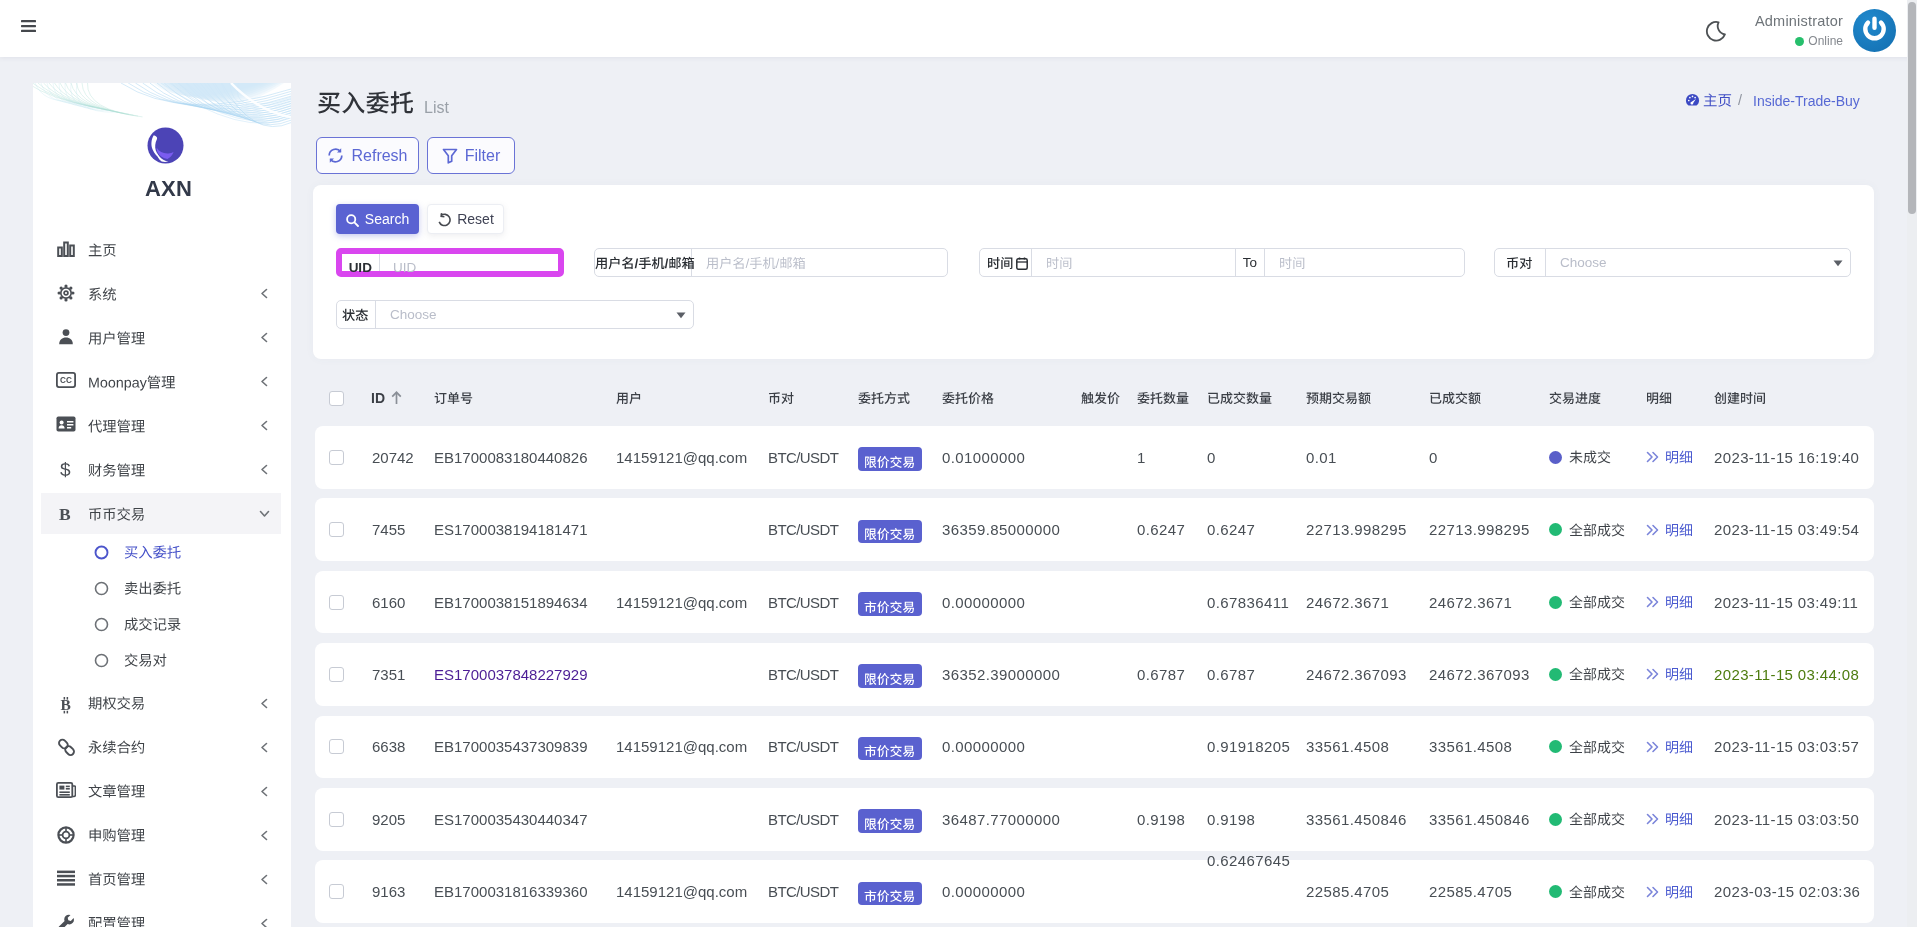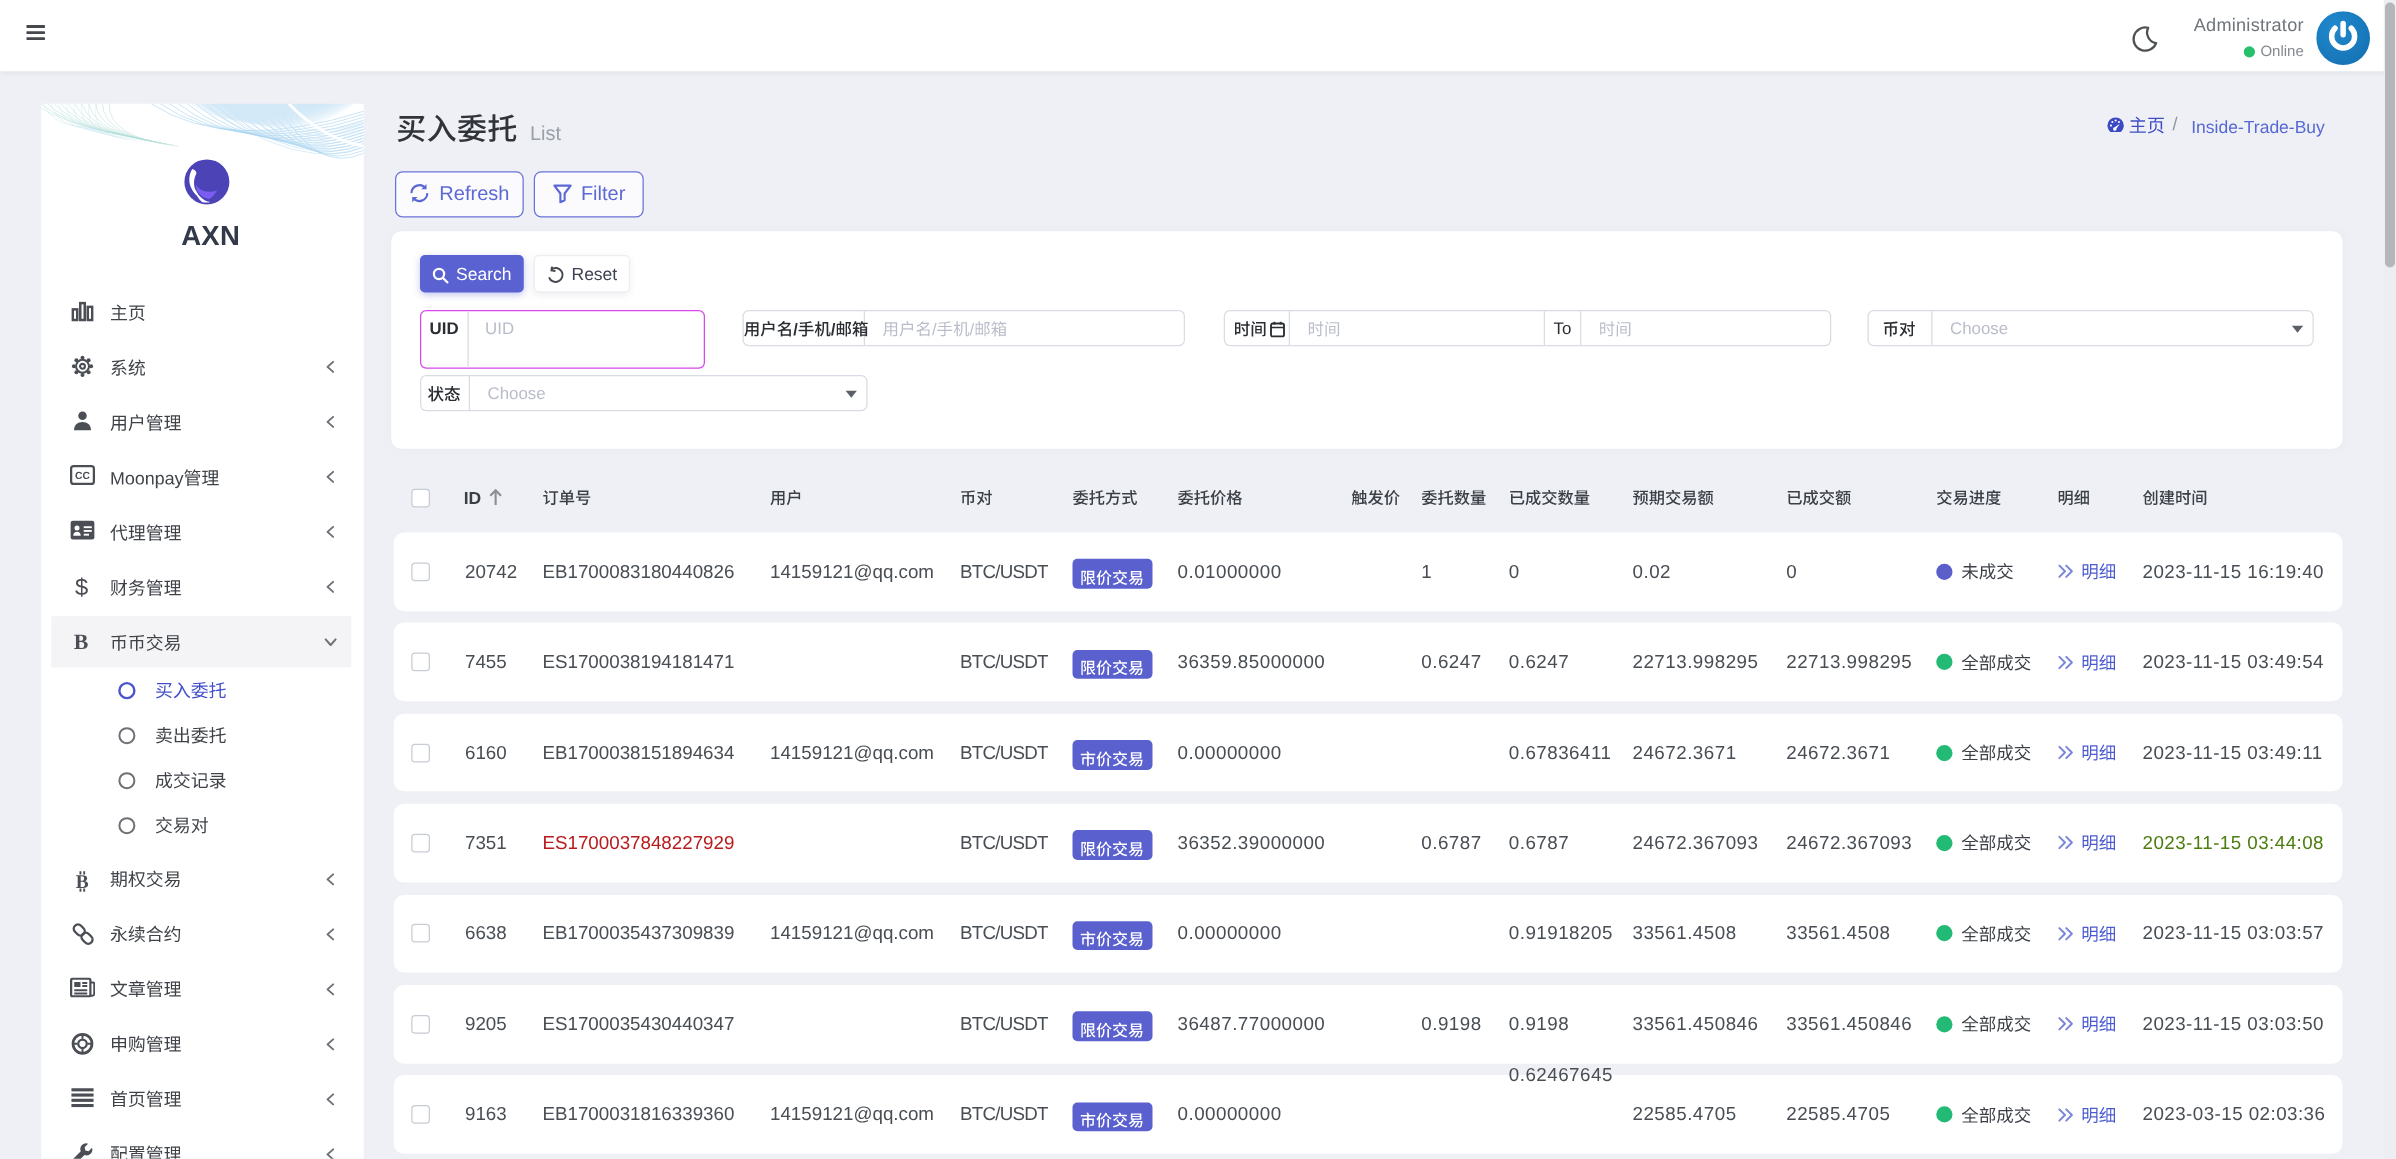--- a/index.html
+++ b/index.html
@@ -396,21 +396,21 @@
     </svg><span style="vertical-align:0px">Filter</span></div>
 <div class="abs" style="left:313px;top:185px;width:1561px;height:174px;background:#fff;border-radius:8px;box-shadow:0 0 10px rgba(80,90,120,.04)"></div>
 <div class="abs" style="left:336px;top:204px;width:83px;height:30px;background:#5a62d2;border-radius:4px;color:#fff;font-size:14px;text-align:center;line-height:30px;box-shadow:0 2px 6px rgba(90,98,210,.35)"><svg style="display:inline-block;vertical-align:-2.5px;margin-right:6px" width="13" height="13" viewBox="0 0 13 13">
       <circle cx="5.2" cy="5.2" r="4.1" fill="none" stroke="#fff" stroke-width="1.8"></circle>
       <path d="M8.4 8.4 L12 12" stroke="#fff" stroke-width="1.8" stroke-linecap="round"></path>
     </svg>Search</div>
 <div class="abs" style="left:427px;top:204px;width:77px;height:30px;background:#fff;border:1px solid #eceef3;border-radius:4px;color:#3f4254;font-size:14px;text-align:center;line-height:28px;box-shadow:0 2px 6px rgba(120,125,140,.13)"><svg style="display:inline-block;vertical-align:-2.5px;margin-right:6px" width="14" height="14" viewBox="0 0 14 14">
       <path d="M4 2.5 A 5.6 5.6 0 1 1 2.2 8.9" fill="none" stroke="#46494f" stroke-width="1.6"></path>
       <path d="M4.6 0.2 L4.2 3.4 L7.4 3.8" fill="none" stroke="#46494f" stroke-width="1.6"></path>
     </svg>Reset</div>
-<div class="abs" style="left:336.0px;top:248.0px;width:228.0px;height:47px;border:1px solid #d946ef;border-radius:5px;background:#fff">
+<div class="abs" style="left:336.0px;top:248.0px;width:228.0px;height:29.0px;border:6px solid #d946ef;border-radius:5px;background:#fff">
     <div style="position:absolute;left:0;top:0;width:37.5px;height:100%;border-right:1px solid #d9dce4;text-align:center">
       <div style="font-size:13.5px;font-weight:bold;color:#2a2e33;line-height:27px;font-family:'Liberation Sans'">UID</div>
     </div>
     <div style="position:absolute;left:51px;top:0;font-size:13.5px;color:#b9bdc9;line-height:27px">UID</div>
   </div>
 <div class="abs" style="left:594.0px;top:248.0px;width:354.0px;height:29.0px;border:1px solid #d9dce4;border-radius:5px;background:#fff">
     <div style="position:absolute;left:0;top:0;width:97.0px;height:100%;border-right:1px solid #d9dce4;text-align:center">
       <div style="margin:5px auto 0;width:101px">
         <svg class="" width="101" height="18" viewBox="0 -14.0 101 18.0">
           <path fill="#2a2e33" d="M2 -10.2 L2 -5.5 C2 -3.6 1.8 -1.3 0.4 0.4 C0.6 0.5 1.2 0.9 1.3 1.2 C2.3 0.1 2.8 -1.4 3 -2.9 L6.1 -2.9 L6.1 1 L7.3 1 L7.3 -2.9 L10.5 -2.9 L10.5 -0.5 C10.5 -0.2 10.5 -0.1 10.2 -0.1 C10 -0.1 9.1 -0.1 8.2 -0.2 C8.4 0.2 8.6 0.7 8.6 1 C9.9 1 10.7 1 11.1 0.8 C11.6 0.6 11.8 0.3 11.8 -0.5 L11.8 -10.2 Z M3.2 -9 L6.1 -9 L6.1 -7.2 L3.2 -7.2 Z M10.5 -9 L10.5 -7.2 L7.3 -7.2 L7.3 -9 Z M3.2 -6 L6.1 -6 L6.1 -4 L3.1 -4 C3.2 -4.5 3.2 -5 3.2 -5.5 Z M10.5 -6 L10.5 -4 L7.3 -4 L7.3 -6 Z M16.6 -8 L23.2 -8 L23.2 -5.6 L16.6 -5.6 L16.6 -6.2 Z M18.9 -10.9 C19.1 -10.4 19.4 -9.6 19.6 -9.1 L15.3 -9.1 L15.3 -6.2 C15.3 -4.2 15.1 -1.5 13.6 0.4 C13.9 0.6 14.5 1 14.7 1.2 C15.9 -0.3 16.4 -2.5 16.5 -4.4 L23.2 -4.4 L23.2 -3.6 L24.5 -3.6 L24.5 -9.1 L20.2 -9.1 L20.9 -9.3 C20.8 -9.8 20.4 -10.6 20.1 -11.2 Z M29.7 -6.8 C30.3 -6.4 31 -5.8 31.6 -5.3 C30.1 -4.6 28.5 -4 26.9 -3.7 C27.1 -3.4 27.4 -2.9 27.6 -2.6 C28.3 -2.7 29 -2.9 29.6 -3.2 L29.6 1.1 L30.9 1.1 L30.9 0.5 L36.4 0.5 L36.4 1.1 L37.7 1.1 L37.7 -4.6 L32.8 -4.6 C34.9 -5.8 36.6 -7.4 37.6 -9.4 L36.8 -9.9 L36.6 -9.8 L32.2 -9.8 C32.5 -10.2 32.8 -10.5 33 -10.9 L31.6 -11.2 C30.8 -9.9 29.3 -8.5 27.2 -7.6 C27.5 -7.3 27.9 -6.9 28 -6.6 C29.3 -7.2 30.3 -7.9 31.1 -8.7 L35.7 -8.7 C35 -7.6 34 -6.7 32.7 -6 C32.1 -6.5 31.3 -7.1 30.7 -7.6 Z M36.4 -0.7 L30.9 -0.7 L30.9 -3.5 L36.4 -3.5 Z M39.7 0.3 L41.6 -9.6 L43.1 -9.6 L41.3 0.3 Z M43.9 -4.3 L43.9 -3.1 L49.2 -3.1 L49.2 -0.5 C49.2 -0.2 49.1 -0.1 48.8 -0.1 C48.5 -0.1 47.5 -0.1 46.4 -0.2 C46.6 0.2 46.8 0.7 46.9 1.1 C48.3 1.1 49.2 1.1 49.8 0.9 C50.3 0.7 50.5 0.3 50.5 -0.5 L50.5 -3.1 L55.9 -3.1 L55.9 -4.3 L50.5 -4.3 L50.5 -6.2 L55.1 -6.2 L55.1 -7.4 L50.5 -7.4 L50.5 -9.4 C52.1 -9.6 53.5 -9.8 54.6 -10.1 L53.7 -11.1 C51.6 -10.5 47.9 -10.2 44.7 -10 C44.8 -9.8 45 -9.3 45 -8.9 C46.4 -9 47.8 -9.1 49.2 -9.2 L49.2 -7.4 L44.8 -7.4 L44.8 -6.2 L49.2 -6.2 L49.2 -4.3 Z M63 -10.4 L63 -6.1 C63 -4.1 62.8 -1.5 61 0.3 C61.3 0.5 61.8 0.9 62 1.1 C63.9 -0.8 64.2 -3.9 64.2 -6.1 L64.2 -9.2 L66.3 -9.2 L66.3 -1 C66.3 0.2 66.4 0.4 66.6 0.7 C66.8 0.9 67.2 1 67.5 1 C67.6 1 68 1 68.2 1 C68.5 1 68.7 0.9 68.9 0.8 C69.1 0.6 69.2 0.4 69.3 0 C69.4 -0.4 69.4 -1.3 69.4 -2 C69.1 -2.2 68.8 -2.3 68.5 -2.6 C68.5 -1.7 68.5 -1.1 68.5 -0.8 C68.5 -0.5 68.4 -0.3 68.4 -0.3 C68.3 -0.2 68.2 -0.2 68.1 -0.2 C68 -0.2 67.9 -0.2 67.8 -0.2 C67.7 -0.2 67.7 -0.2 67.6 -0.3 C67.6 -0.3 67.6 -0.5 67.6 -0.9 L67.6 -10.4 Z M59.2 -11.1 L59.2 -8.4 L57.1 -8.4 L57.1 -7.2 L59 -7.2 C58.6 -5.4 57.7 -3.5 56.8 -2.4 C57 -2.1 57.3 -1.6 57.4 -1.3 C58.1 -2.1 58.7 -3.4 59.2 -4.8 L59.2 1.1 L60.4 1.1 L60.4 -4.8 C60.9 -4.1 61.4 -3.4 61.6 -2.9 L62.4 -3.9 C62.1 -4.3 60.9 -5.7 60.4 -6.2 L60.4 -7.2 L62.2 -7.2 L62.2 -8.4 L60.4 -8.4 L60.4 -11.1 Z M69.8 0.3 L71.7 -9.6 L73.2 -9.6 L71.4 0.3 Z M75.4 -4.4 L76.8 -4.4 L76.8 -1.7 L75.4 -1.7 Z M75.4 -5.5 L75.4 -8 L76.8 -8 L76.8 -5.5 Z M79.3 -4.4 L79.3 -1.7 L77.9 -1.7 L77.9 -4.4 Z M79.3 -5.5 L77.9 -5.5 L77.9 -8 L79.3 -8 Z M76.8 -11.1 L76.8 -9.1 L74.4 -9.1 L74.4 0.3 L75.4 0.3 L75.4 -0.6 L79.3 -0.6 L79.3 0.1 L80.4 0.1 L80.4 -9.1 L78 -9.1 L78 -11.1 Z M81.5 -10.5 L81.5 1.1 L82.6 1.1 L82.6 -9.3 L84.4 -9.3 C84.1 -8.3 83.6 -6.9 83.2 -5.9 C84.3 -4.7 84.6 -3.8 84.6 -3 C84.6 -2.5 84.5 -2.2 84.3 -2 C84.1 -1.9 83.9 -1.9 83.7 -1.9 C83.5 -1.9 83.2 -1.9 82.8 -1.9 C83 -1.6 83.1 -1.1 83.1 -0.7 C83.5 -0.7 83.9 -0.7 84.3 -0.8 C84.6 -0.8 84.9 -0.9 85.1 -1.1 C85.6 -1.4 85.8 -2 85.8 -2.9 C85.8 -3.8 85.5 -4.8 84.4 -6 C84.9 -7.2 85.5 -8.7 86 -10 L85.1 -10.5 L84.9 -10.5 Z M94.3 -3.7 L97.4 -3.7 L97.4 -2.6 L94.3 -2.6 Z M94.3 -4.7 L94.3 -5.8 L97.4 -5.8 L97.4 -4.7 Z M94.3 -1.6 L97.4 -1.6 L97.4 -0.5 L94.3 -0.5 Z M93.1 -6.9 L93.1 1.1 L94.3 1.1 L94.3 0.5 L97.4 0.5 L97.4 1 L98.7 1 L98.7 -6.9 Z M88.9 -11.2 C88.5 -9.9 87.8 -8.6 86.9 -7.7 C87.2 -7.6 87.7 -7.2 88 -7.1 C88.4 -7.6 88.8 -8.2 89.2 -8.9 L89.6 -8.9 C89.8 -8.4 90.1 -7.8 90.2 -7.4 L89.5 -7.4 L89.5 -6 L87.3 -6 L87.3 -4.8 L89.3 -4.8 C88.7 -3.5 87.8 -2 86.9 -1.3 C87.2 -1 87.5 -0.6 87.7 -0.3 C88.3 -1 89 -1.9 89.5 -2.9 L89.5 1.1 L90.7 1.1 L90.7 -3.1 C91.2 -2.5 91.8 -1.9 92 -1.5 L92.8 -2.5 C92.5 -2.8 91.3 -3.9 90.7 -4.4 L90.7 -4.8 L92.7 -4.8 L92.7 -6 L90.7 -6 L90.7 -7.4 L90.7 -7.4 L91.4 -7.6 C91.2 -8 91 -8.4 90.8 -8.9 L93 -8.9 L93 -9.9 L89.7 -9.9 C89.9 -10.2 90 -10.6 90.1 -10.9 Z M94.2 -11.2 C93.8 -9.9 93.1 -8.7 92.2 -7.9 C92.5 -7.7 93 -7.4 93.3 -7.2 C93.7 -7.6 94.1 -8.2 94.5 -8.9 L95.1 -8.9 C95.6 -8.3 96 -7.6 96.2 -7.1 L97.2 -7.6 C97.1 -7.9 96.8 -8.4 96.5 -8.9 L99.1 -8.9 L99.1 -9.9 L95 -9.9 C95.2 -10.2 95.3 -10.6 95.4 -10.9 Z"></path>
@@ -577,21 +577,21 @@
 <div class="abs" style="left:858px;top:447.2px;width:64px;height:23.5px;background:#5a61cf;border-radius:4px">
     <div style="margin:5.5px auto 0;width:53px">
       <svg class="" width="53" height="18" viewBox="0 -13.6 53 17.4">
         <path fill="#ffffff" d="M1.1 -10.3 L1.1 1 L2.2 1 L2.2 -9.2 L3.8 -9.2 C3.5 -8.4 3.2 -7.3 2.9 -6.4 C3.7 -5.4 3.9 -4.6 3.9 -3.9 C3.9 -3.5 3.8 -3.2 3.6 -3.1 C3.5 -3 3.4 -3 3.3 -3 C3.1 -2.9 2.9 -3 2.6 -3 C2.8 -2.7 2.9 -2.2 2.9 -1.9 C3.2 -1.9 3.5 -1.9 3.7 -1.9 C4 -2 4.2 -2.1 4.4 -2.2 C4.8 -2.5 5 -3 5 -3.8 C5 -4.6 4.8 -5.5 3.9 -6.5 C4.3 -7.5 4.8 -8.8 5.1 -9.9 L4.3 -10.3 L4.1 -10.3 Z M10.2 -6.9 L10.2 -5.6 L6.8 -5.6 L6.8 -6.9 Z M10.2 -7.9 L6.8 -7.9 L6.8 -9.2 L10.2 -9.2 Z M5.6 1.1 C5.9 0.9 6.4 0.8 8.9 0.1 C8.9 -0.2 8.9 -0.7 8.9 -1 L6.8 -0.6 L6.8 -4.5 L7.9 -4.5 C8.5 -2 9.6 0 11.6 1 C11.8 0.7 12.1 0.2 12.4 0 C11.5 -0.4 10.7 -1.1 10.1 -1.9 C10.7 -2.3 11.5 -2.9 12.1 -3.4 L11.3 -4.2 C10.9 -3.8 10.2 -3.2 9.6 -2.8 C9.3 -3.3 9.1 -3.9 8.9 -4.5 L11.4 -4.5 L11.4 -10.3 L5.6 -10.3 L5.6 -0.9 C5.6 -0.3 5.4 0 5.1 0.1 C5.3 0.3 5.6 0.8 5.6 1.1 Z M21.9 -5.7 L21.9 1 L23.2 1 L23.2 -5.7 Z M18.4 -5.7 L18.4 -4 C18.4 -2.8 18.2 -0.9 16.5 0.3 C16.8 0.5 17.2 0.9 17.3 1.2 C19.3 -0.3 19.6 -2.5 19.6 -4 L19.6 -5.7 Z M20.3 -10.8 C19.7 -9.2 18.4 -7.3 16.1 -6.1 C16.3 -5.9 16.7 -5.4 16.8 -5.1 C18.6 -6.1 19.9 -7.5 20.8 -8.9 C21.7 -7.4 23.1 -6.1 24.4 -5.3 C24.6 -5.6 25 -6 25.3 -6.3 C23.8 -7 22.2 -8.5 21.4 -10 L21.6 -10.6 Z M16.1 -10.8 C15.4 -8.9 14.4 -7 13.2 -5.8 C13.4 -5.5 13.8 -4.9 13.9 -4.6 C14.2 -4.9 14.5 -5.3 14.8 -5.7 L14.8 1.1 L16 1.1 L16 -7.7 C16.5 -8.6 16.9 -9.5 17.3 -10.4 Z M29.6 -7.6 C28.8 -6.7 27.5 -5.7 26.4 -5.1 C26.7 -4.9 27.1 -4.4 27.4 -4.2 C28.5 -4.9 29.8 -6.1 30.7 -7.2 Z M33.4 -7 C34.5 -6.2 36 -5 36.6 -4.1 L37.6 -4.9 C36.9 -5.7 35.5 -6.9 34.3 -7.7 Z M30.2 -5.4 L29.1 -5 C29.6 -3.8 30.3 -2.8 31.1 -1.9 C29.8 -1 28.2 -0.4 26.2 0 C26.4 0.3 26.8 0.8 26.9 1.1 C28.9 0.6 30.6 -0.1 32 -1.2 C33.4 -0.1 35 0.6 37.1 1 C37.3 0.7 37.6 0.2 37.9 -0.1 C35.9 -0.4 34.2 -1 32.9 -1.9 C33.8 -2.8 34.5 -3.8 35.1 -5.1 L33.8 -5.5 C33.4 -4.4 32.8 -3.4 32 -2.7 C31.3 -3.4 30.6 -4.4 30.2 -5.4 Z M30.8 -10.5 C31.1 -10.1 31.4 -9.5 31.6 -9.1 L26.4 -9.1 L26.4 -7.9 L37.6 -7.9 L37.6 -9.1 L32.6 -9.1 L32.9 -9.2 C32.8 -9.7 32.3 -10.4 32 -10.9 Z M41.9 -7.3 L47.8 -7.3 L47.8 -6.2 L41.9 -6.2 Z M41.9 -9.2 L47.8 -9.2 L47.8 -8.2 L41.9 -8.2 Z M40.7 -10.2 L40.7 -5.2 L42 -5.2 C41.2 -4.1 40 -3.1 38.8 -2.4 C39.1 -2.2 39.5 -1.8 39.7 -1.5 C40.4 -2 41.1 -2.5 41.8 -3.2 L43.3 -3.2 C42.4 -1.9 41.2 -0.8 39.9 -0.1 C40.1 0.1 40.6 0.6 40.8 0.8 C42.2 -0.1 43.7 -1.5 44.6 -3.2 L46.1 -3.2 C45.5 -1.7 44.5 -0.4 43.4 0.4 C43.7 0.6 44.1 1 44.4 1.2 C45.6 0.2 46.7 -1.4 47.3 -3.2 L48.7 -3.2 C48.5 -1.2 48.3 -0.3 48 -0.1 C47.9 0.1 47.8 0.1 47.5 0.1 C47.3 0.1 46.7 0.1 46.2 0 C46.3 0.3 46.5 0.8 46.5 1.1 C47.1 1.1 47.7 1.1 48.1 1.1 C48.5 1 48.8 0.9 49 0.7 C49.4 0.2 49.7 -0.9 50 -3.7 C50 -3.9 50 -4.2 50 -4.2 L42.7 -4.2 C43 -4.5 43.2 -4.9 43.4 -5.2 L49.1 -5.2 L49.1 -10.2 Z"></path>
       </svg>
     </div>
   </div>
 <div class="abs" style="left:942px;top:448.7px;font-size:15px;color:#484e54;letter-spacing:0.4px">0.01000000</div>
 <div class="abs" style="left:1137px;top:448.7px;font-size:15px;color:#484e54;letter-spacing:0.4px">1</div>
 <div class="abs" style="left:1207px;top:448.7px;font-size:15px;color:#484e54;letter-spacing:0.4px">0</div>
-<div class="abs" style="left:1306px;top:448.7px;font-size:15px;color:#484e54;letter-spacing:0.4px">0.02</div>
+<div class="abs" style="left:1306px;top:448.7px;font-size:15px;color:#484e54;letter-spacing:0.4px">0.01</div>
 <div class="abs" style="left:1429px;top:448.7px;font-size:15px;color:#484e54;letter-spacing:0.4px">0</div>
 <div class="abs" style="left:1549px;top:450.7px;width:13px;height:13px;border-radius:50%;background:#5a5fc9"></div>
 <div class="abs">
     <div style="position:absolute;left:1569.0px;top:447.2px;line-height:0">
       <svg class="" width="43" height="20" viewBox="0 -14.8 43 19.0">
         <path fill="#3c4046" d="M6.4 -11.7 L6.4 -9.5 L1.9 -9.5 L1.9 -8.4 L6.4 -8.4 L6.4 -6 L0.9 -6 L0.9 -5 L5.8 -5 C4.6 -3.2 2.4 -1.4 0.5 -0.5 C0.7 -0.3 1.1 0.1 1.2 0.3 C3.1 -0.6 5.1 -2.3 6.4 -4.1 L6.4 1.1 L7.5 1.1 L7.5 -4.2 C8.9 -2.3 10.9 -0.6 12.8 0.4 C12.9 0.1 13.3 -0.4 13.5 -0.6 C11.6 -1.4 9.4 -3.2 8.1 -5 L13.2 -5 L13.2 -6 L7.5 -6 L7.5 -8.4 L12.2 -8.4 L12.2 -9.5 L7.5 -9.5 L7.5 -11.7 Z M21.6 -11.7 C21.6 -10.9 21.6 -10.2 21.7 -9.4 L15.8 -9.4 L15.8 -5.4 C15.8 -3.6 15.7 -1.2 14.5 0.5 C14.8 0.6 15.2 1 15.4 1.2 C16.7 -0.6 16.9 -3.5 16.9 -5.4 L16.9 -5.5 L19.4 -5.5 C19.4 -3.1 19.3 -2.2 19.1 -2 C19 -1.9 18.9 -1.9 18.7 -1.9 C18.5 -1.9 17.9 -1.9 17.2 -1.9 C17.4 -1.7 17.5 -1.2 17.5 -1 C18.2 -0.9 18.8 -0.9 19.2 -0.9 C19.6 -1 19.8 -1.1 20 -1.3 C20.3 -1.7 20.4 -2.9 20.5 -6.1 C20.5 -6.2 20.5 -6.5 20.5 -6.5 L16.9 -6.5 L16.9 -8.4 L21.8 -8.4 C21.9 -6.1 22.3 -4 22.8 -2.4 C21.9 -1.3 20.8 -0.5 19.5 0.2 C19.8 0.4 20.1 0.8 20.3 1.1 C21.4 0.4 22.4 -0.4 23.2 -1.3 C23.9 0.2 24.7 1 25.8 1 C26.9 1 27.2 0.3 27.4 -2.1 C27.1 -2.2 26.8 -2.4 26.5 -2.6 C26.4 -0.8 26.3 -0.1 25.9 -0.1 C25.1 -0.1 24.5 -0.9 24 -2.2 C25 -3.6 25.9 -5.2 26.5 -7 L25.4 -7.3 C25 -5.9 24.4 -4.6 23.6 -3.5 C23.2 -4.8 23 -6.5 22.8 -8.4 L27.3 -8.4 L27.3 -9.4 L22.8 -9.4 C22.7 -10.2 22.7 -10.9 22.7 -11.7 Z M23.4 -11.1 C24.3 -10.6 25.4 -9.9 25.9 -9.4 L26.6 -10.1 C26 -10.6 24.9 -11.3 24 -11.7 Z M32.5 -8.4 C31.6 -7.3 30.2 -6.2 29 -5.5 C29.2 -5.3 29.6 -4.9 29.8 -4.7 C31 -5.5 32.5 -6.8 33.5 -8 Z M36.7 -7.8 C38 -6.9 39.5 -5.5 40.2 -4.6 L41.1 -5.3 C40.3 -6.2 38.8 -7.5 37.5 -8.4 Z M32.9 -5.9 L32 -5.6 C32.5 -4.2 33.3 -3.1 34.3 -2.1 C32.8 -1 30.9 -0.3 28.7 0.2 C28.9 0.4 29.2 0.9 29.3 1.1 C31.6 0.6 33.5 -0.2 35 -1.4 C36.5 -0.2 38.4 0.6 40.7 1 C40.9 0.7 41.2 0.3 41.4 0.1 C39.2 -0.3 37.3 -1 35.8 -2.1 C36.8 -3.1 37.6 -4.2 38.2 -5.7 L37.1 -6 C36.7 -4.7 36 -3.6 35 -2.8 C34.1 -3.7 33.4 -4.7 32.9 -5.9 Z M33.9 -11.6 C34.2 -11 34.6 -10.3 34.8 -9.8 L28.9 -9.8 L28.9 -8.8 L41 -8.8 L41 -9.8 L35.2 -9.8 L35.9 -10.1 C35.7 -10.6 35.2 -11.3 34.8 -11.9 Z"></path>
       </svg>
     </div>
   </div>
 <svg class="abs" style="left:1646px;top:451.2px" width="13" height="12" viewBox="0 0 13 12">
@@ -682,21 +682,21 @@
     <div style="position:absolute;left:1665.0px;top:592.0px;line-height:0">
       <svg class="" width="29" height="20" viewBox="0 -14.8 29 19.0">
         <path fill="#4a5ad0" d="M4.7 -6.3 L4.7 -3.5 L2.1 -3.5 L2.1 -6.3 Z M4.7 -7.3 L2.1 -7.3 L2.1 -9.9 L4.7 -9.9 Z M1.1 -10.9 L1.1 -1.2 L2.1 -1.2 L2.1 -2.5 L5.7 -2.5 L5.7 -10.9 Z M12 -10.2 L12 -7.8 L8 -7.8 L8 -10.2 Z M7 -11.2 L7 -6.2 C7 -4 6.8 -1.3 4.4 0.5 C4.6 0.6 5 1 5.2 1.2 C6.8 0 7.5 -1.7 7.8 -3.4 L12 -3.4 L12 -0.3 C12 0 11.9 0.1 11.6 0.1 C11.4 0.1 10.5 0.1 9.6 0.1 C9.7 0.4 9.9 0.8 10 1.1 C11.2 1.1 11.9 1.1 12.4 0.9 C12.8 0.7 13 0.4 13 -0.3 L13 -11.2 Z M12 -6.8 L12 -4.3 L8 -4.3 C8 -5 8 -5.6 8 -6.2 L8 -6.8 Z M14.5 -0.7 L14.7 0.3 C16.1 0 17.9 -0.3 19.7 -0.7 L19.7 -1.7 C17.8 -1.3 15.8 -0.9 14.5 -0.7 Z M14.8 -5.9 C15 -6 15.4 -6.1 17.4 -6.4 C16.7 -5.4 16 -4.7 15.7 -4.4 C15.2 -3.9 14.9 -3.6 14.6 -3.6 C14.7 -3.3 14.8 -2.8 14.9 -2.6 C15.2 -2.7 15.7 -2.9 19.7 -3.5 C19.7 -3.7 19.7 -4.1 19.7 -4.4 L16.5 -3.9 C17.7 -5.1 18.9 -6.6 19.9 -8.1 L19 -8.6 C18.7 -8.2 18.4 -7.7 18.1 -7.3 L16 -7.1 C16.9 -8.3 17.8 -9.9 18.5 -11.4 L17.5 -11.8 C16.8 -10.1 15.7 -8.3 15.3 -7.8 C15 -7.4 14.7 -7 14.5 -7 C14.6 -6.7 14.8 -6.2 14.8 -5.9 Z M23.1 -1 L21 -1 L21 -4.9 L23.1 -4.9 Z M24 -1 L24 -4.9 L26 -4.9 L26 -1 Z M20.1 -11 L20.1 0.9 L21 0.9 L21 0 L26 0 L26 0.8 L27 0.8 L27 -11 Z M23.1 -5.9 L21 -5.9 L21 -10 L23.1 -10 Z M24 -5.9 L24 -10 L26 -10 L26 -5.9 Z"></path>
       </svg>
     </div>
   </div>
 <div class="abs" style="left:1714px;top:593.5px;font-size:15px;color:#484e54;letter-spacing:0.37px">2023-11-15 03:49:11</div>
 <div class="abs" style="left:315px;top:643.2px;width:1559px;height:62.5px;background:#fff;border-radius:8px"></div>
 <div class="abs" style="left:329px;top:666.9px;width:15px;height:15px;border:1.5px solid #c7cbd4;border-radius:3px;background:#fff"></div>
 <div class="abs" style="left:372px;top:665.9px;font-size:15px;color:#484e54">7351</div>
-<div class="abs" style="left:434px;top:665.9px;font-size:15px;color:#b91c1c">ES1700037848227929</div>
+<div class="abs" style="left:434px;top:665.9px;font-size:15px;color:#4c1d95">ES1700037848227929</div>
 <div class="abs" style="left:768px;top:665.9px;font-size:15px;color:#484e54;letter-spacing:-0.6px">BTC/USDT</div>
 <div class="abs" style="left:858px;top:664.4px;width:64px;height:23.5px;background:#5a61cf;border-radius:4px">
     <div style="margin:5.5px auto 0;width:53px">
       <svg class="" width="53" height="18" viewBox="0 -13.6 53 17.4">
         <path fill="#ffffff" d="M1.1 -10.3 L1.1 1 L2.2 1 L2.2 -9.2 L3.8 -9.2 C3.5 -8.4 3.2 -7.3 2.9 -6.4 C3.7 -5.4 3.9 -4.6 3.9 -3.9 C3.9 -3.5 3.8 -3.2 3.6 -3.1 C3.5 -3 3.4 -3 3.3 -3 C3.1 -2.9 2.9 -3 2.6 -3 C2.8 -2.7 2.9 -2.2 2.9 -1.9 C3.2 -1.9 3.5 -1.9 3.7 -1.9 C4 -2 4.2 -2.1 4.4 -2.2 C4.8 -2.5 5 -3 5 -3.8 C5 -4.6 4.8 -5.5 3.9 -6.5 C4.3 -7.5 4.8 -8.8 5.1 -9.9 L4.3 -10.3 L4.1 -10.3 Z M10.2 -6.9 L10.2 -5.6 L6.8 -5.6 L6.8 -6.9 Z M10.2 -7.9 L6.8 -7.9 L6.8 -9.2 L10.2 -9.2 Z M5.6 1.1 C5.9 0.9 6.4 0.8 8.9 0.1 C8.9 -0.2 8.9 -0.7 8.9 -1 L6.8 -0.6 L6.8 -4.5 L7.9 -4.5 C8.5 -2 9.6 0 11.6 1 C11.8 0.7 12.1 0.2 12.4 0 C11.5 -0.4 10.7 -1.1 10.1 -1.9 C10.7 -2.3 11.5 -2.9 12.1 -3.4 L11.3 -4.2 C10.9 -3.8 10.2 -3.2 9.6 -2.8 C9.3 -3.3 9.1 -3.9 8.9 -4.5 L11.4 -4.5 L11.4 -10.3 L5.6 -10.3 L5.6 -0.9 C5.6 -0.3 5.4 0 5.1 0.1 C5.3 0.3 5.6 0.8 5.6 1.1 Z M21.9 -5.7 L21.9 1 L23.2 1 L23.2 -5.7 Z M18.4 -5.7 L18.4 -4 C18.4 -2.8 18.2 -0.9 16.5 0.3 C16.8 0.5 17.2 0.9 17.3 1.2 C19.3 -0.3 19.6 -2.5 19.6 -4 L19.6 -5.7 Z M20.3 -10.8 C19.7 -9.2 18.4 -7.3 16.1 -6.1 C16.3 -5.9 16.7 -5.4 16.8 -5.1 C18.6 -6.1 19.9 -7.5 20.8 -8.9 C21.7 -7.4 23.1 -6.1 24.4 -5.3 C24.6 -5.6 25 -6 25.3 -6.3 C23.8 -7 22.2 -8.5 21.4 -10 L21.6 -10.6 Z M16.1 -10.8 C15.4 -8.9 14.4 -7 13.2 -5.8 C13.4 -5.5 13.8 -4.9 13.9 -4.6 C14.2 -4.9 14.5 -5.3 14.8 -5.7 L14.8 1.1 L16 1.1 L16 -7.7 C16.5 -8.6 16.9 -9.5 17.3 -10.4 Z M29.6 -7.6 C28.8 -6.7 27.5 -5.7 26.4 -5.1 C26.7 -4.9 27.1 -4.4 27.4 -4.2 C28.5 -4.9 29.8 -6.1 30.7 -7.2 Z M33.4 -7 C34.5 -6.2 36 -5 36.6 -4.1 L37.6 -4.9 C36.9 -5.7 35.5 -6.9 34.3 -7.7 Z M30.2 -5.4 L29.1 -5 C29.6 -3.8 30.3 -2.8 31.1 -1.9 C29.8 -1 28.2 -0.4 26.2 0 C26.4 0.3 26.8 0.8 26.9 1.1 C28.9 0.6 30.6 -0.1 32 -1.2 C33.4 -0.1 35 0.6 37.1 1 C37.3 0.7 37.6 0.2 37.9 -0.1 C35.9 -0.4 34.2 -1 32.9 -1.9 C33.8 -2.8 34.5 -3.8 35.1 -5.1 L33.8 -5.5 C33.4 -4.4 32.8 -3.4 32 -2.7 C31.3 -3.4 30.6 -4.4 30.2 -5.4 Z M30.8 -10.5 C31.1 -10.1 31.4 -9.5 31.6 -9.1 L26.4 -9.1 L26.4 -7.9 L37.6 -7.9 L37.6 -9.1 L32.6 -9.1 L32.9 -9.2 C32.8 -9.7 32.3 -10.4 32 -10.9 Z M41.9 -7.3 L47.8 -7.3 L47.8 -6.2 L41.9 -6.2 Z M41.9 -9.2 L47.8 -9.2 L47.8 -8.2 L41.9 -8.2 Z M40.7 -10.2 L40.7 -5.2 L42 -5.2 C41.2 -4.1 40 -3.1 38.8 -2.4 C39.1 -2.2 39.5 -1.8 39.7 -1.5 C40.4 -2 41.1 -2.5 41.8 -3.2 L43.3 -3.2 C42.4 -1.9 41.2 -0.8 39.9 -0.1 C40.1 0.1 40.6 0.6 40.8 0.8 C42.2 -0.1 43.7 -1.5 44.6 -3.2 L46.1 -3.2 C45.5 -1.7 44.5 -0.4 43.4 0.4 C43.7 0.6 44.1 1 44.4 1.2 C45.6 0.2 46.7 -1.4 47.3 -3.2 L48.7 -3.2 C48.5 -1.2 48.3 -0.3 48 -0.1 C47.9 0.1 47.8 0.1 47.5 0.1 C47.3 0.1 46.7 0.1 46.2 0 C46.3 0.3 46.5 0.8 46.5 1.1 C47.1 1.1 47.7 1.1 48.1 1.1 C48.5 1 48.8 0.9 49 0.7 C49.4 0.2 49.7 -0.9 50 -3.7 C50 -3.9 50 -4.2 50 -4.2 L42.7 -4.2 C43 -4.5 43.2 -4.9 43.4 -5.2 L49.1 -5.2 L49.1 -10.2 Z"></path>
       </svg>
     </div>
   </div>
 <div class="abs" style="left:942px;top:665.9px;font-size:15px;color:#484e54;letter-spacing:0.4px">36352.39000000</div>
 <div class="abs" style="left:1137px;top:665.9px;font-size:15px;color:#484e54;letter-spacing:0.4px">0.6787</div>

